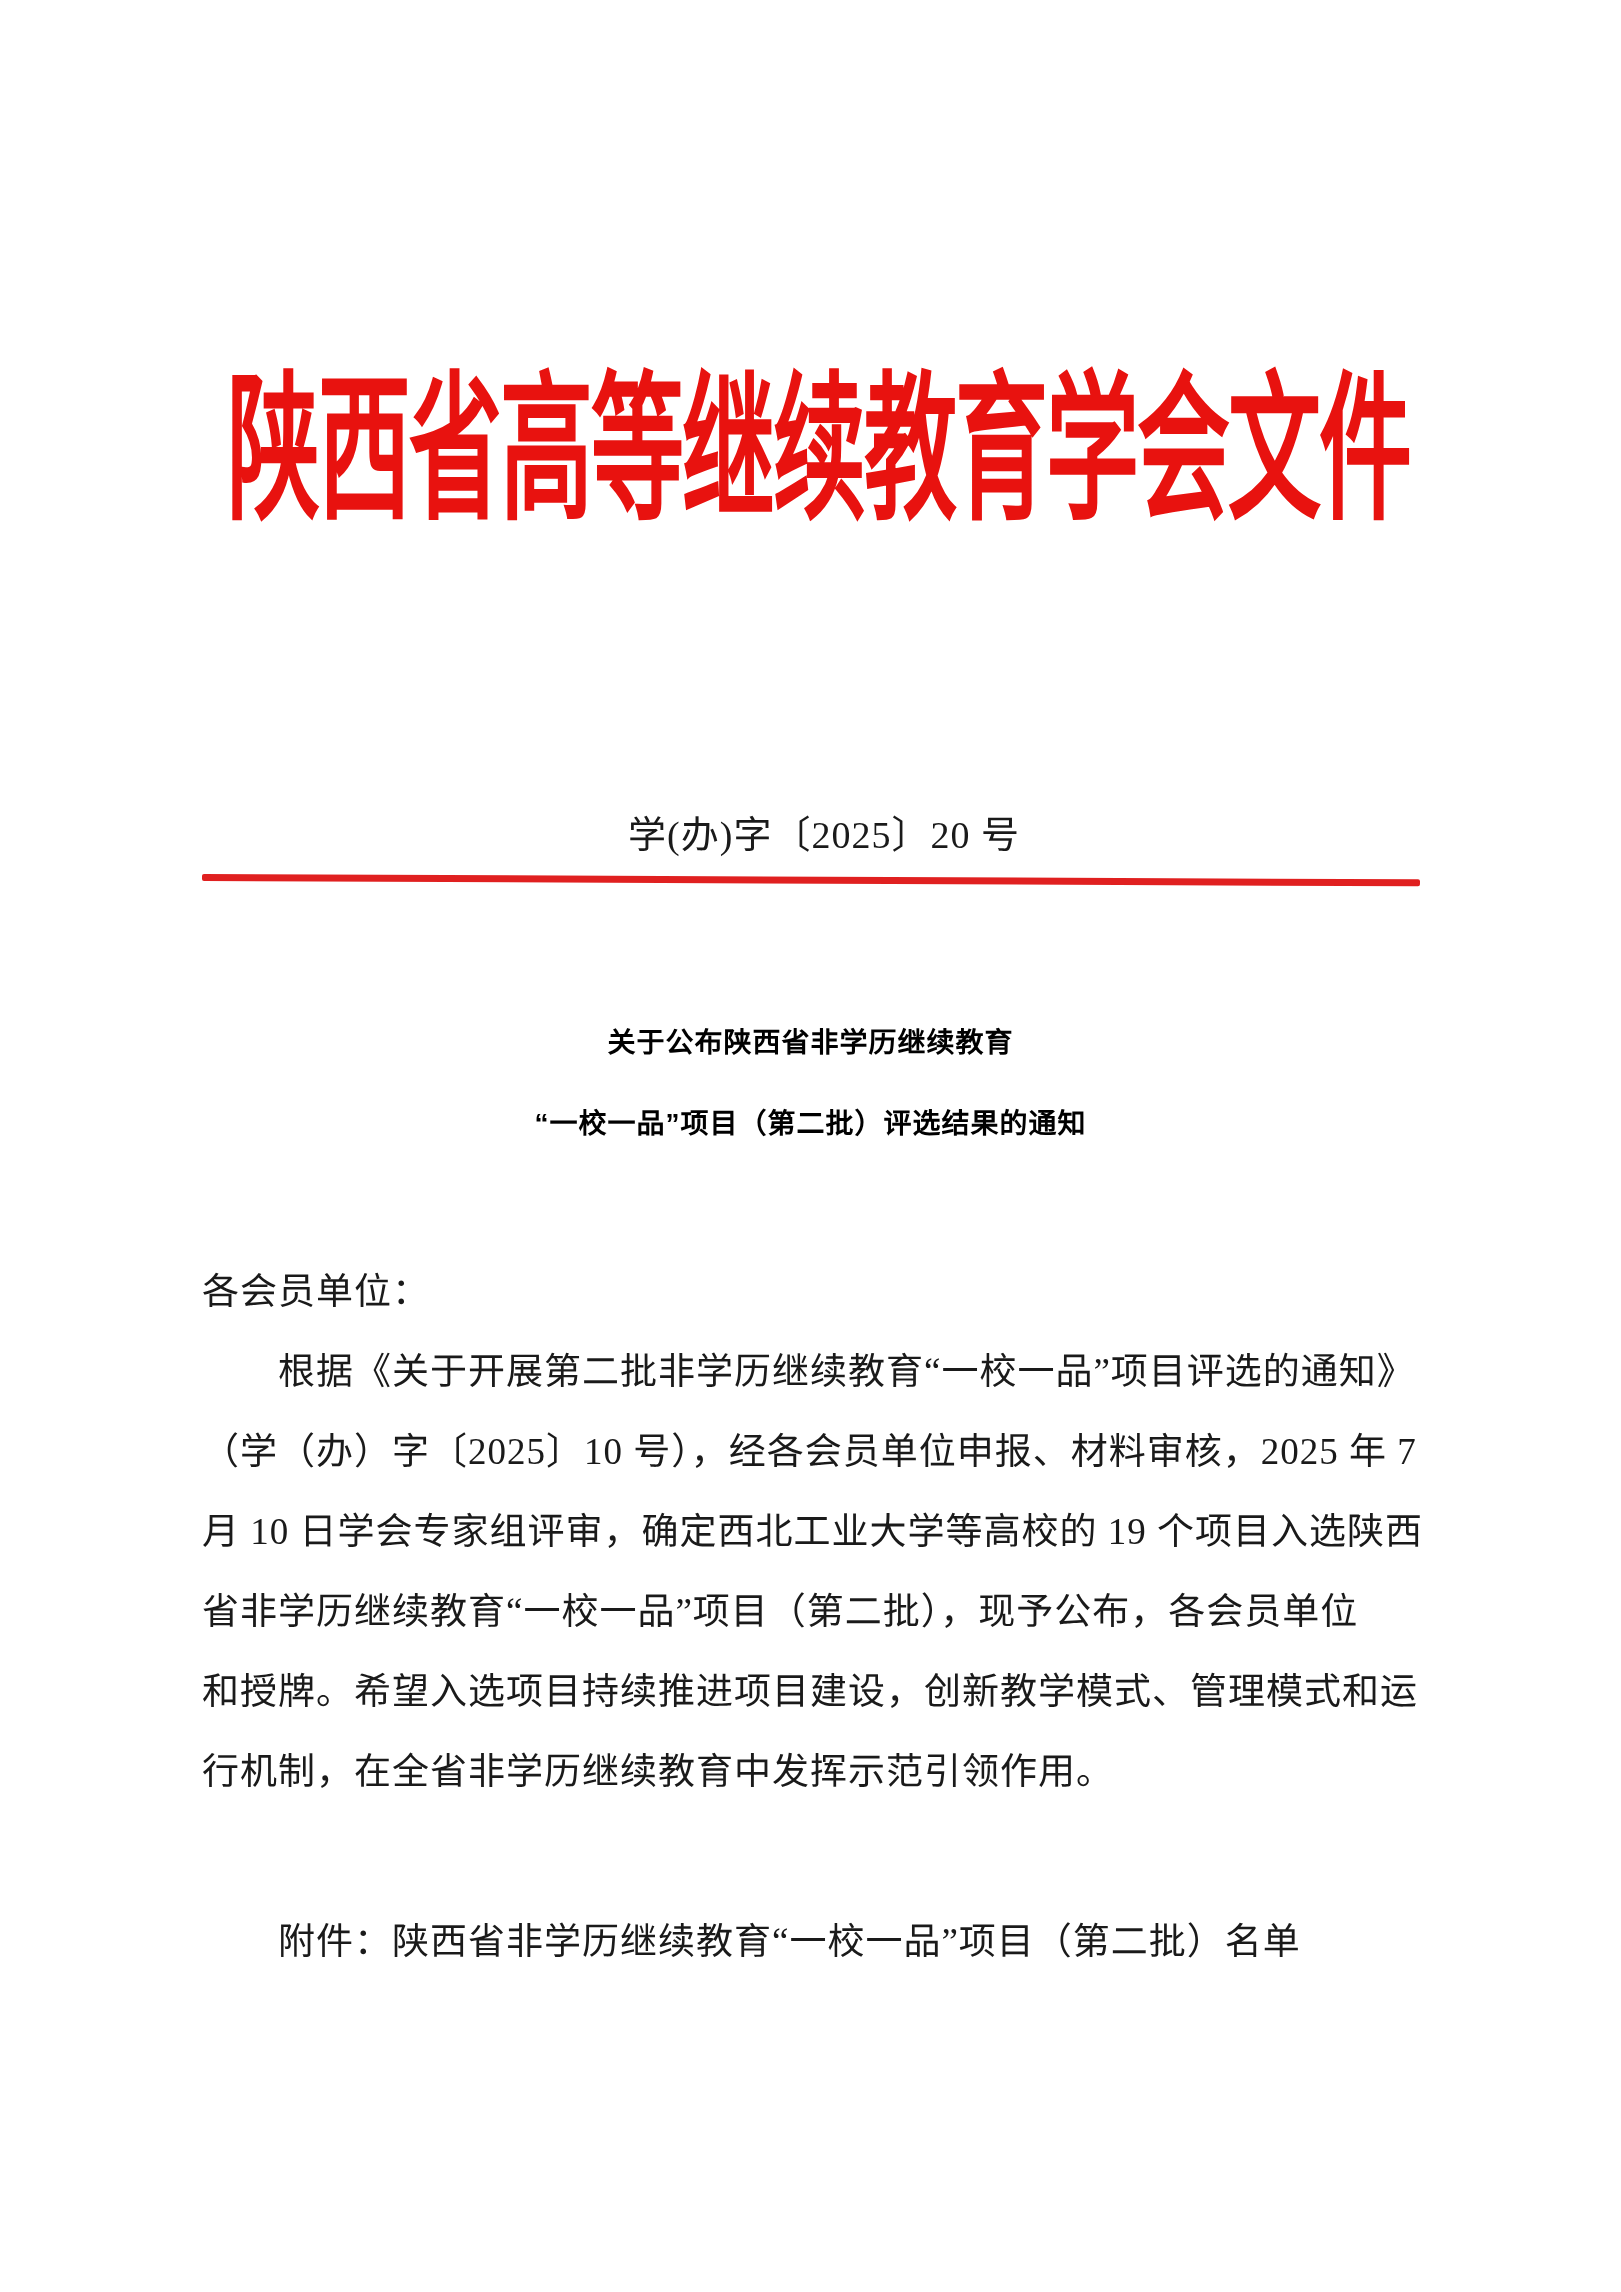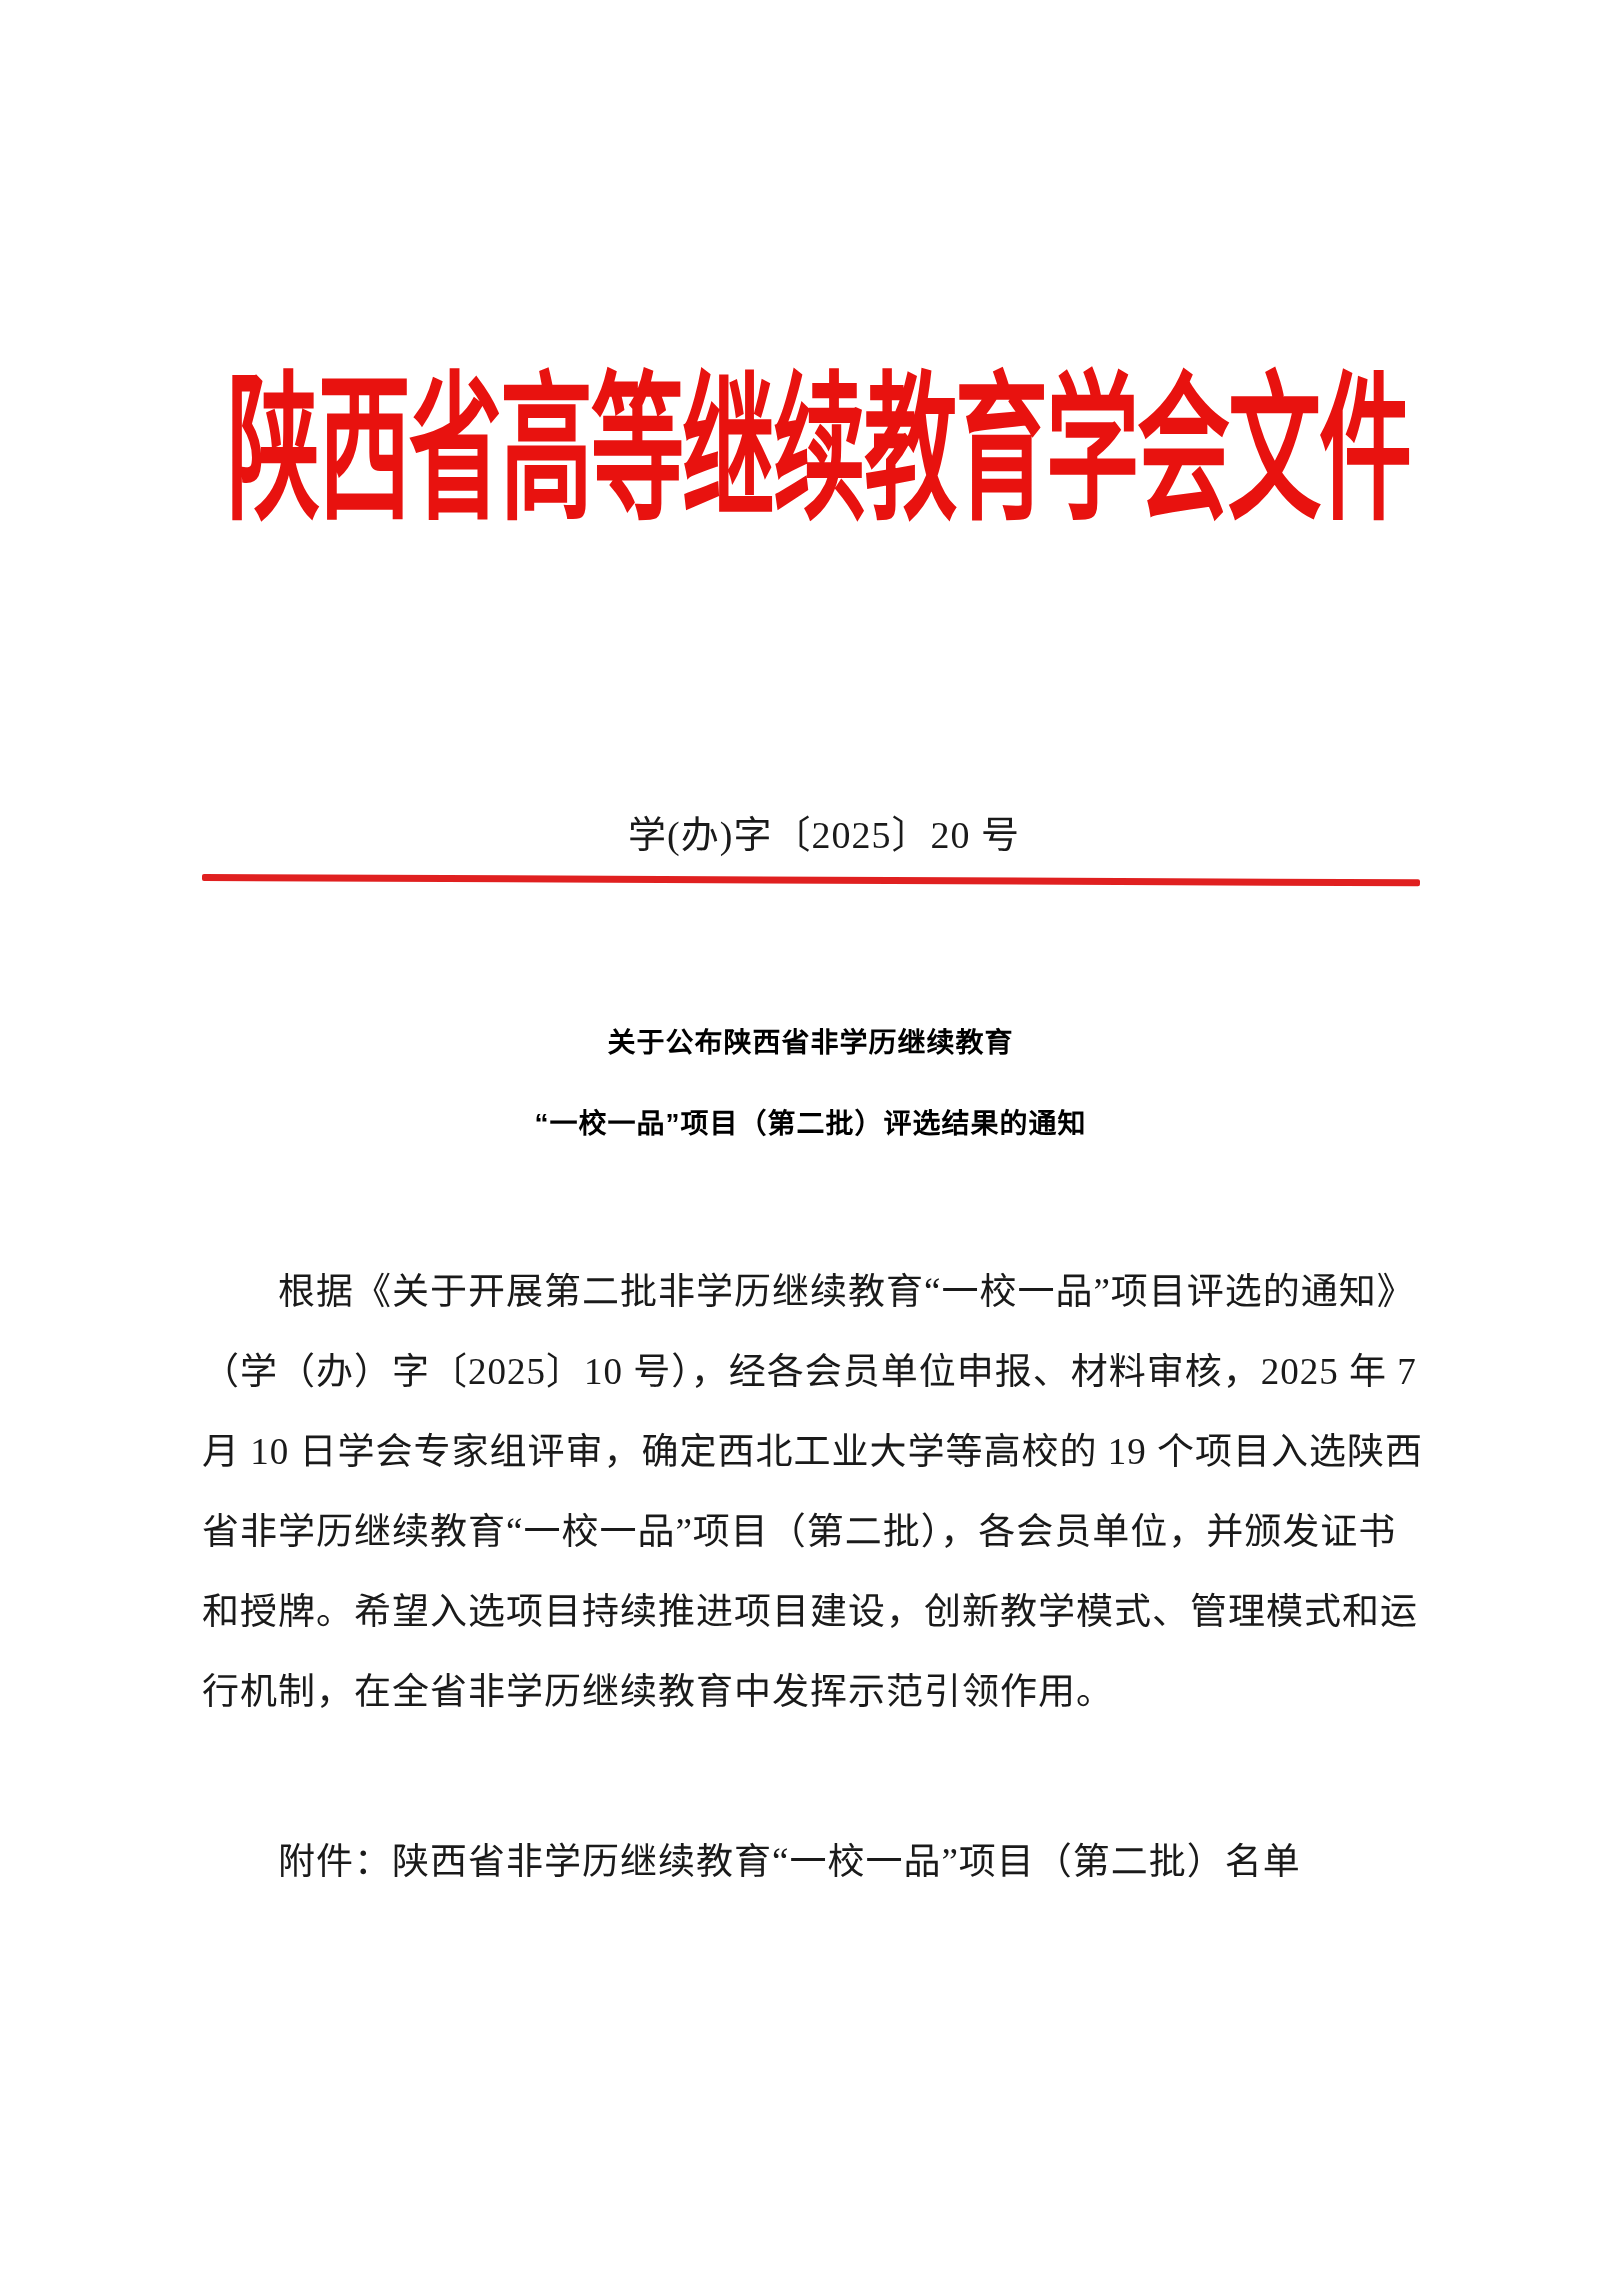--- a/index.html
+++ b/index.html
@@ -98,26 +98,27 @@
   <div class="doc-number">学(办)字〔2025〕20 号</div>
 
   <div class="red-rule"></div>
 
   <div class="notice-title">
     <div class="title-line">关于公布陕西省非学历继续教育</div>
     <div class="title-line">“一校一品”项目（第二批）评选结果的通知</div>
   </div>
 
   <div class="notice-body">
+    <div class="line salutation">各会员单位：</div>
 
     <div class="paragraph">
       <div class="line indent-2em">根据《关于开展第二批非学历继续教育“一校一品”项目评选的通知》</div>
       <div class="line">（学（办）字〔2025〕10 号），经各会员单位申报、材料审核，2025 年 7</div>
       <div class="line">月 10 日学会专家组评审，确定西北工业大学等高校的 19 个项目入选陕西</div>
-      <div class="line">省非学历继续教育“一校一品”项目（第二批），各会员单位，并颁发证书</div>
+      <div class="line">省非学历继续教育“一校一品”项目（第二批），现予公布，各会员单位</div>
       <div class="line">和授牌。希望入选项目持续推进项目建设，创新教学模式、管理模式和运</div>
       <div class="line">行机制，在全省非学历继续教育中发挥示范引领作用。</div>
     </div>
 
     <div class="attachment">附件：陕西省非学历继续教育“一校一品”项目（第二批）名单</div>
   </div>
 
 </div>
 
 

